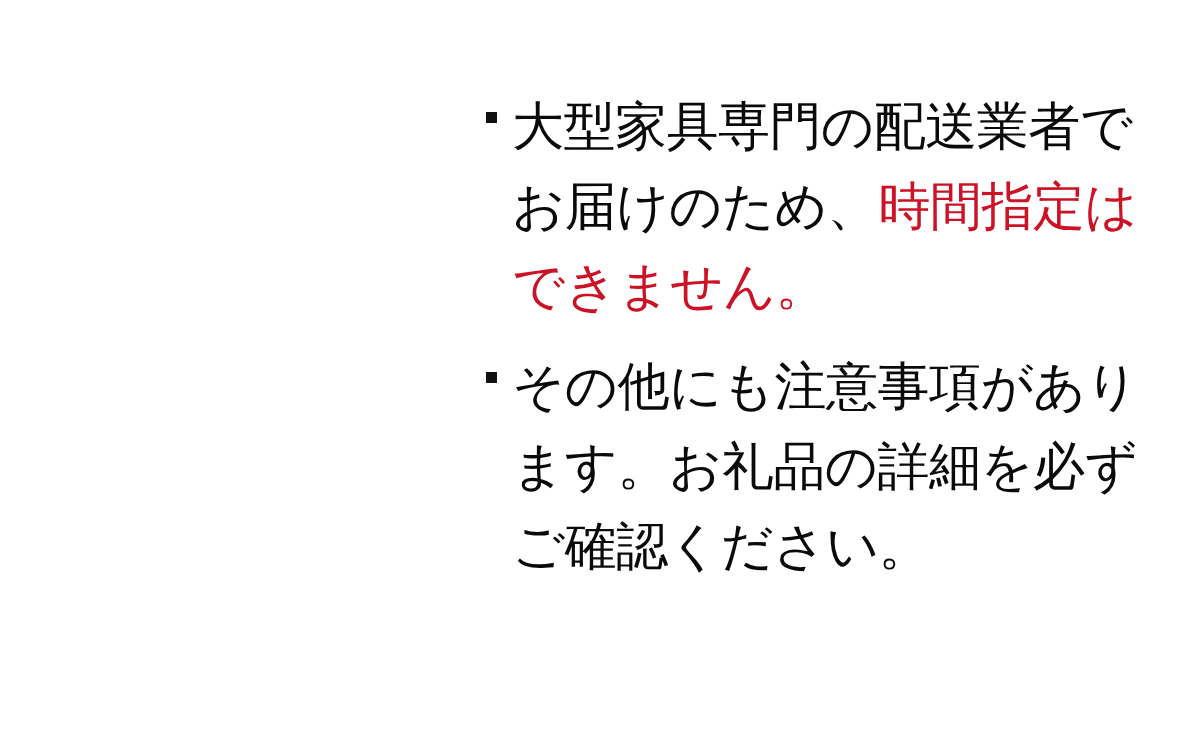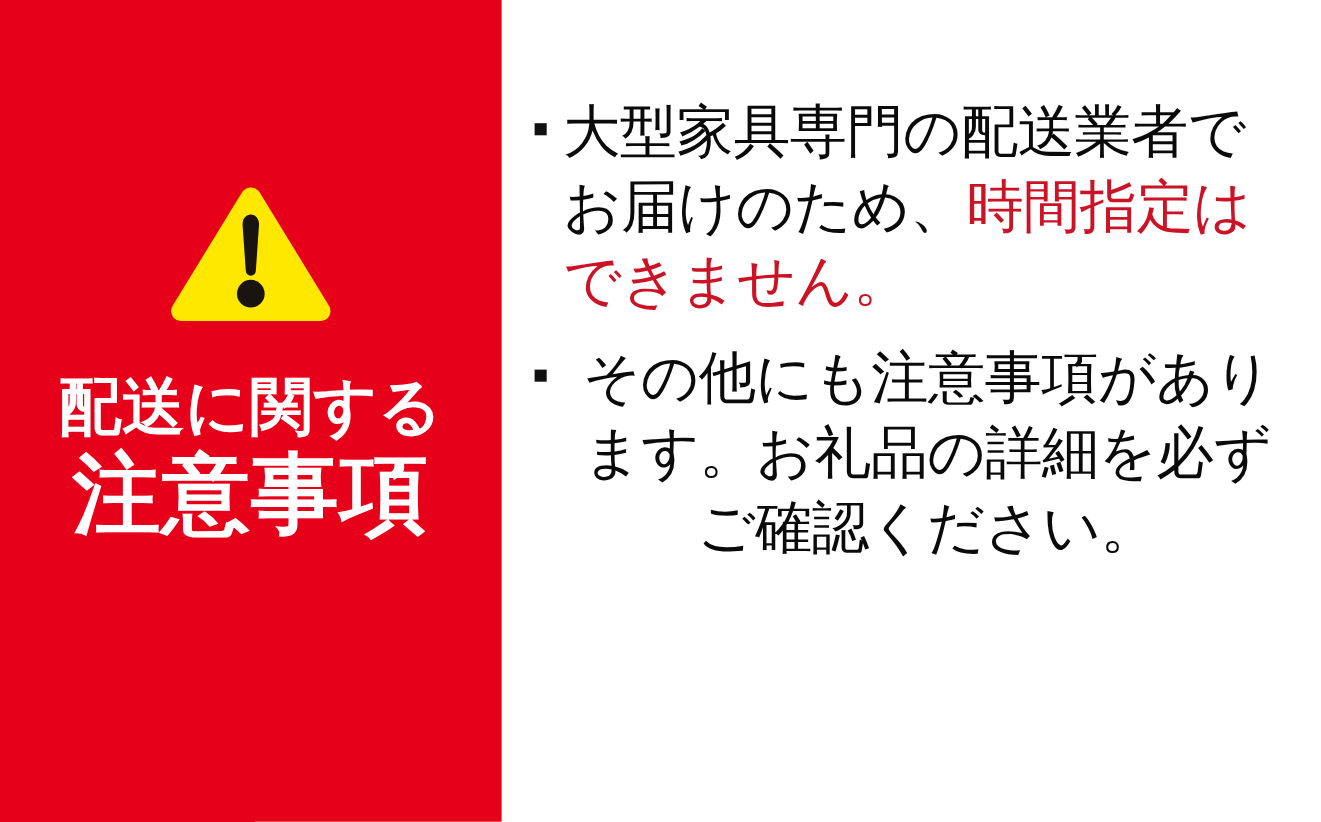--- a/index.html
+++ b/index.html
@@ -76,27 +76,26 @@
     left: 484px;
     top: 86px;
     width: 690px;
   }
   .note-item {
     position: relative;
     padding-left: 28px;
     margin-bottom: 20px;
     color: #0a0a0a;
     font-size: 52px;
-    line-height: 68px;
+    line-height: 80px;
     letter-spacing: -0.5px;
     font-weight: 400;
   }
   .note-item:last-child {
     margin-bottom: 12px;
-    text-align: center;
   }
   .note-bullet {
     position: absolute;
     left: 2px;
     top: 26px;
     width: 11px;
     height: 11px;
     background: #111111;
   }
   .note-text {
@@ -104,36 +103,20 @@
   }
   .hl-red {
     color: #cc1326;
   }
 </style>
 </head>
 <body>
 
 <div class="banner">
 
-  <div class="left-panel">
-
-    <div class="warn-icon-wrap">
-      <svg width="148" height="126" viewBox="0 0 148 126" xmlns="http://www.w3.org/2000/svg" aria-hidden="true">
-        <path d="M66.2 6.5 L2.8 110.2 A9 9 0 0 0 10.4 123.8 L137.6 123.8 A9 9 0 0 0 145.2 110.2 L81.8 6.5 A9.5 9.5 0 0 0 66.2 6.5 Z" fill="#ffe800"></path>
-        <path d="M66.5 36 C66.5 30.5 70 27 74 27 C78 27 81.5 30.5 81.5 36 L78.6 78 C78.4 81 76.6 82.6 74 82.6 C71.4 82.6 69.6 81 69.4 78 Z" fill="#1a1410"></path>
-        <circle cx="74" cy="99" r="12.6" fill="#1a1410"></circle>
-      </svg>
-    </div>
-
-    <div class="headline">
-      <span class="headline-line1">配送に関する</span>
-      <span class="headline-line2">注意事項</span>
-    </div>
-
-  </div>
 
   <div class="notes">
 
     <div class="note-item">
       <span class="note-bullet"></span>
       <span class="note-text"><span>大型家具専門の配送業者でお届けのため、</span><span class="hl-red">時間指定はできません。</span></span>
     </div>
 
 
     <div class="note-item">

